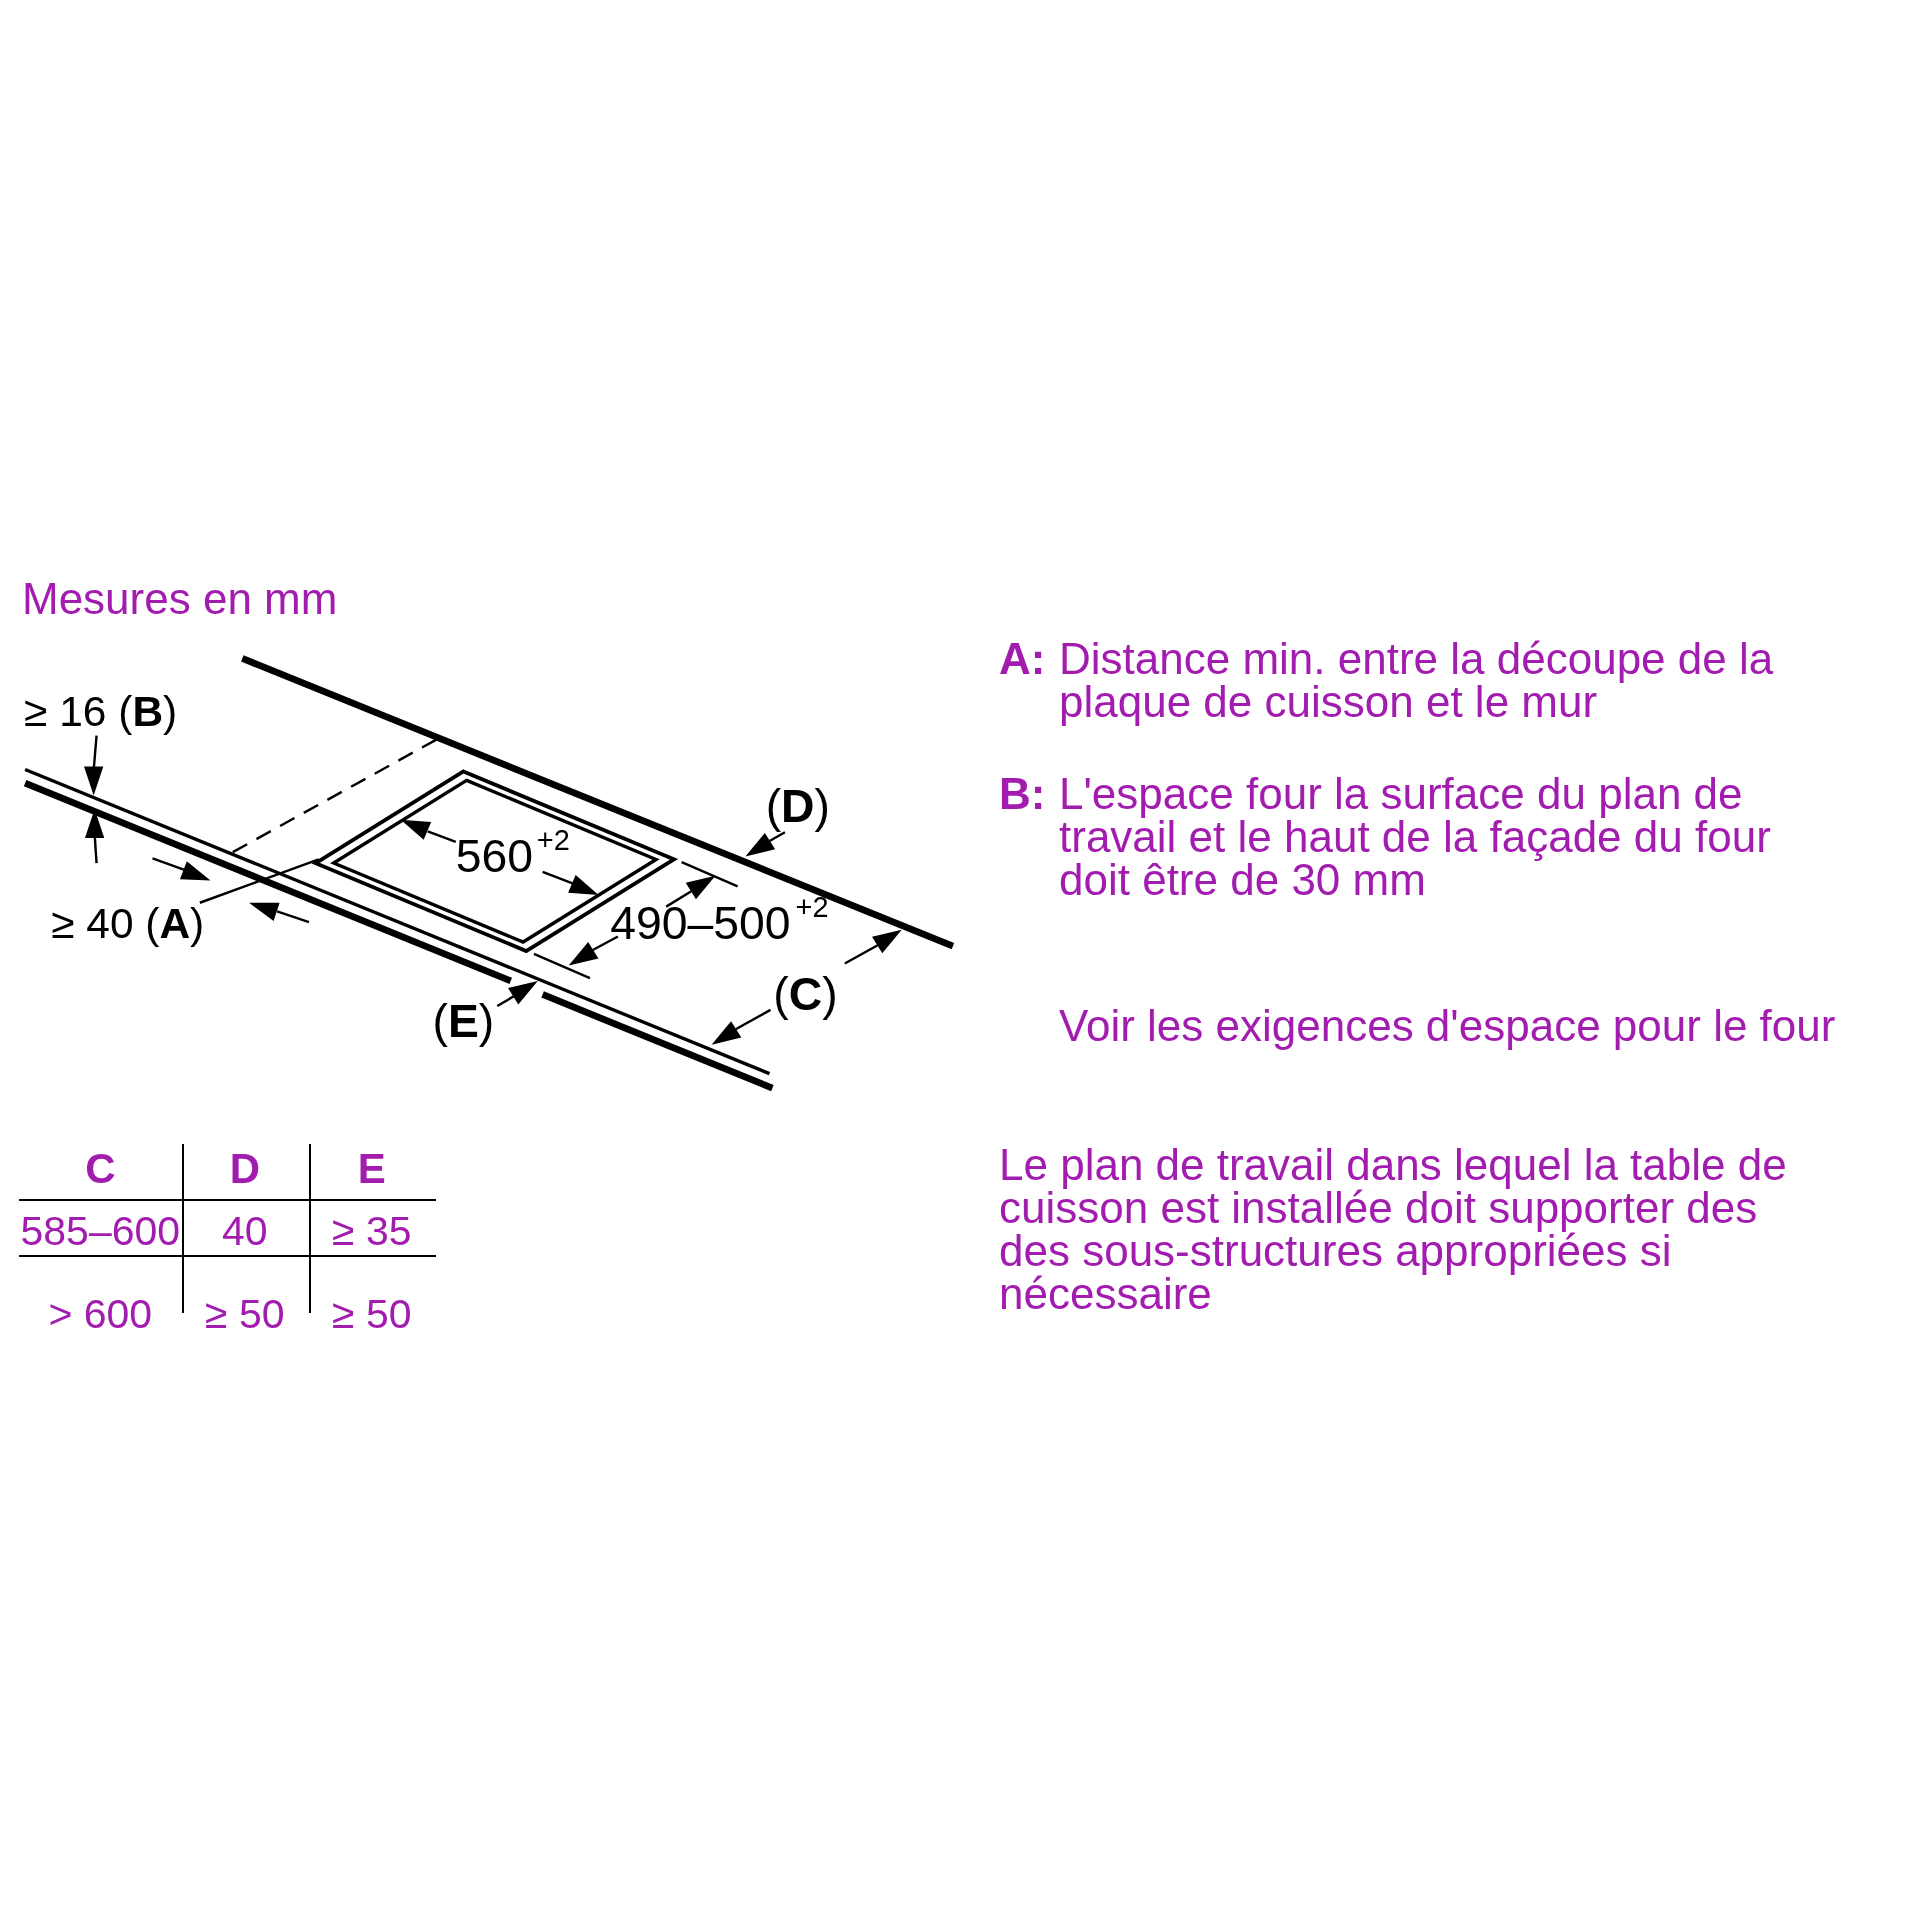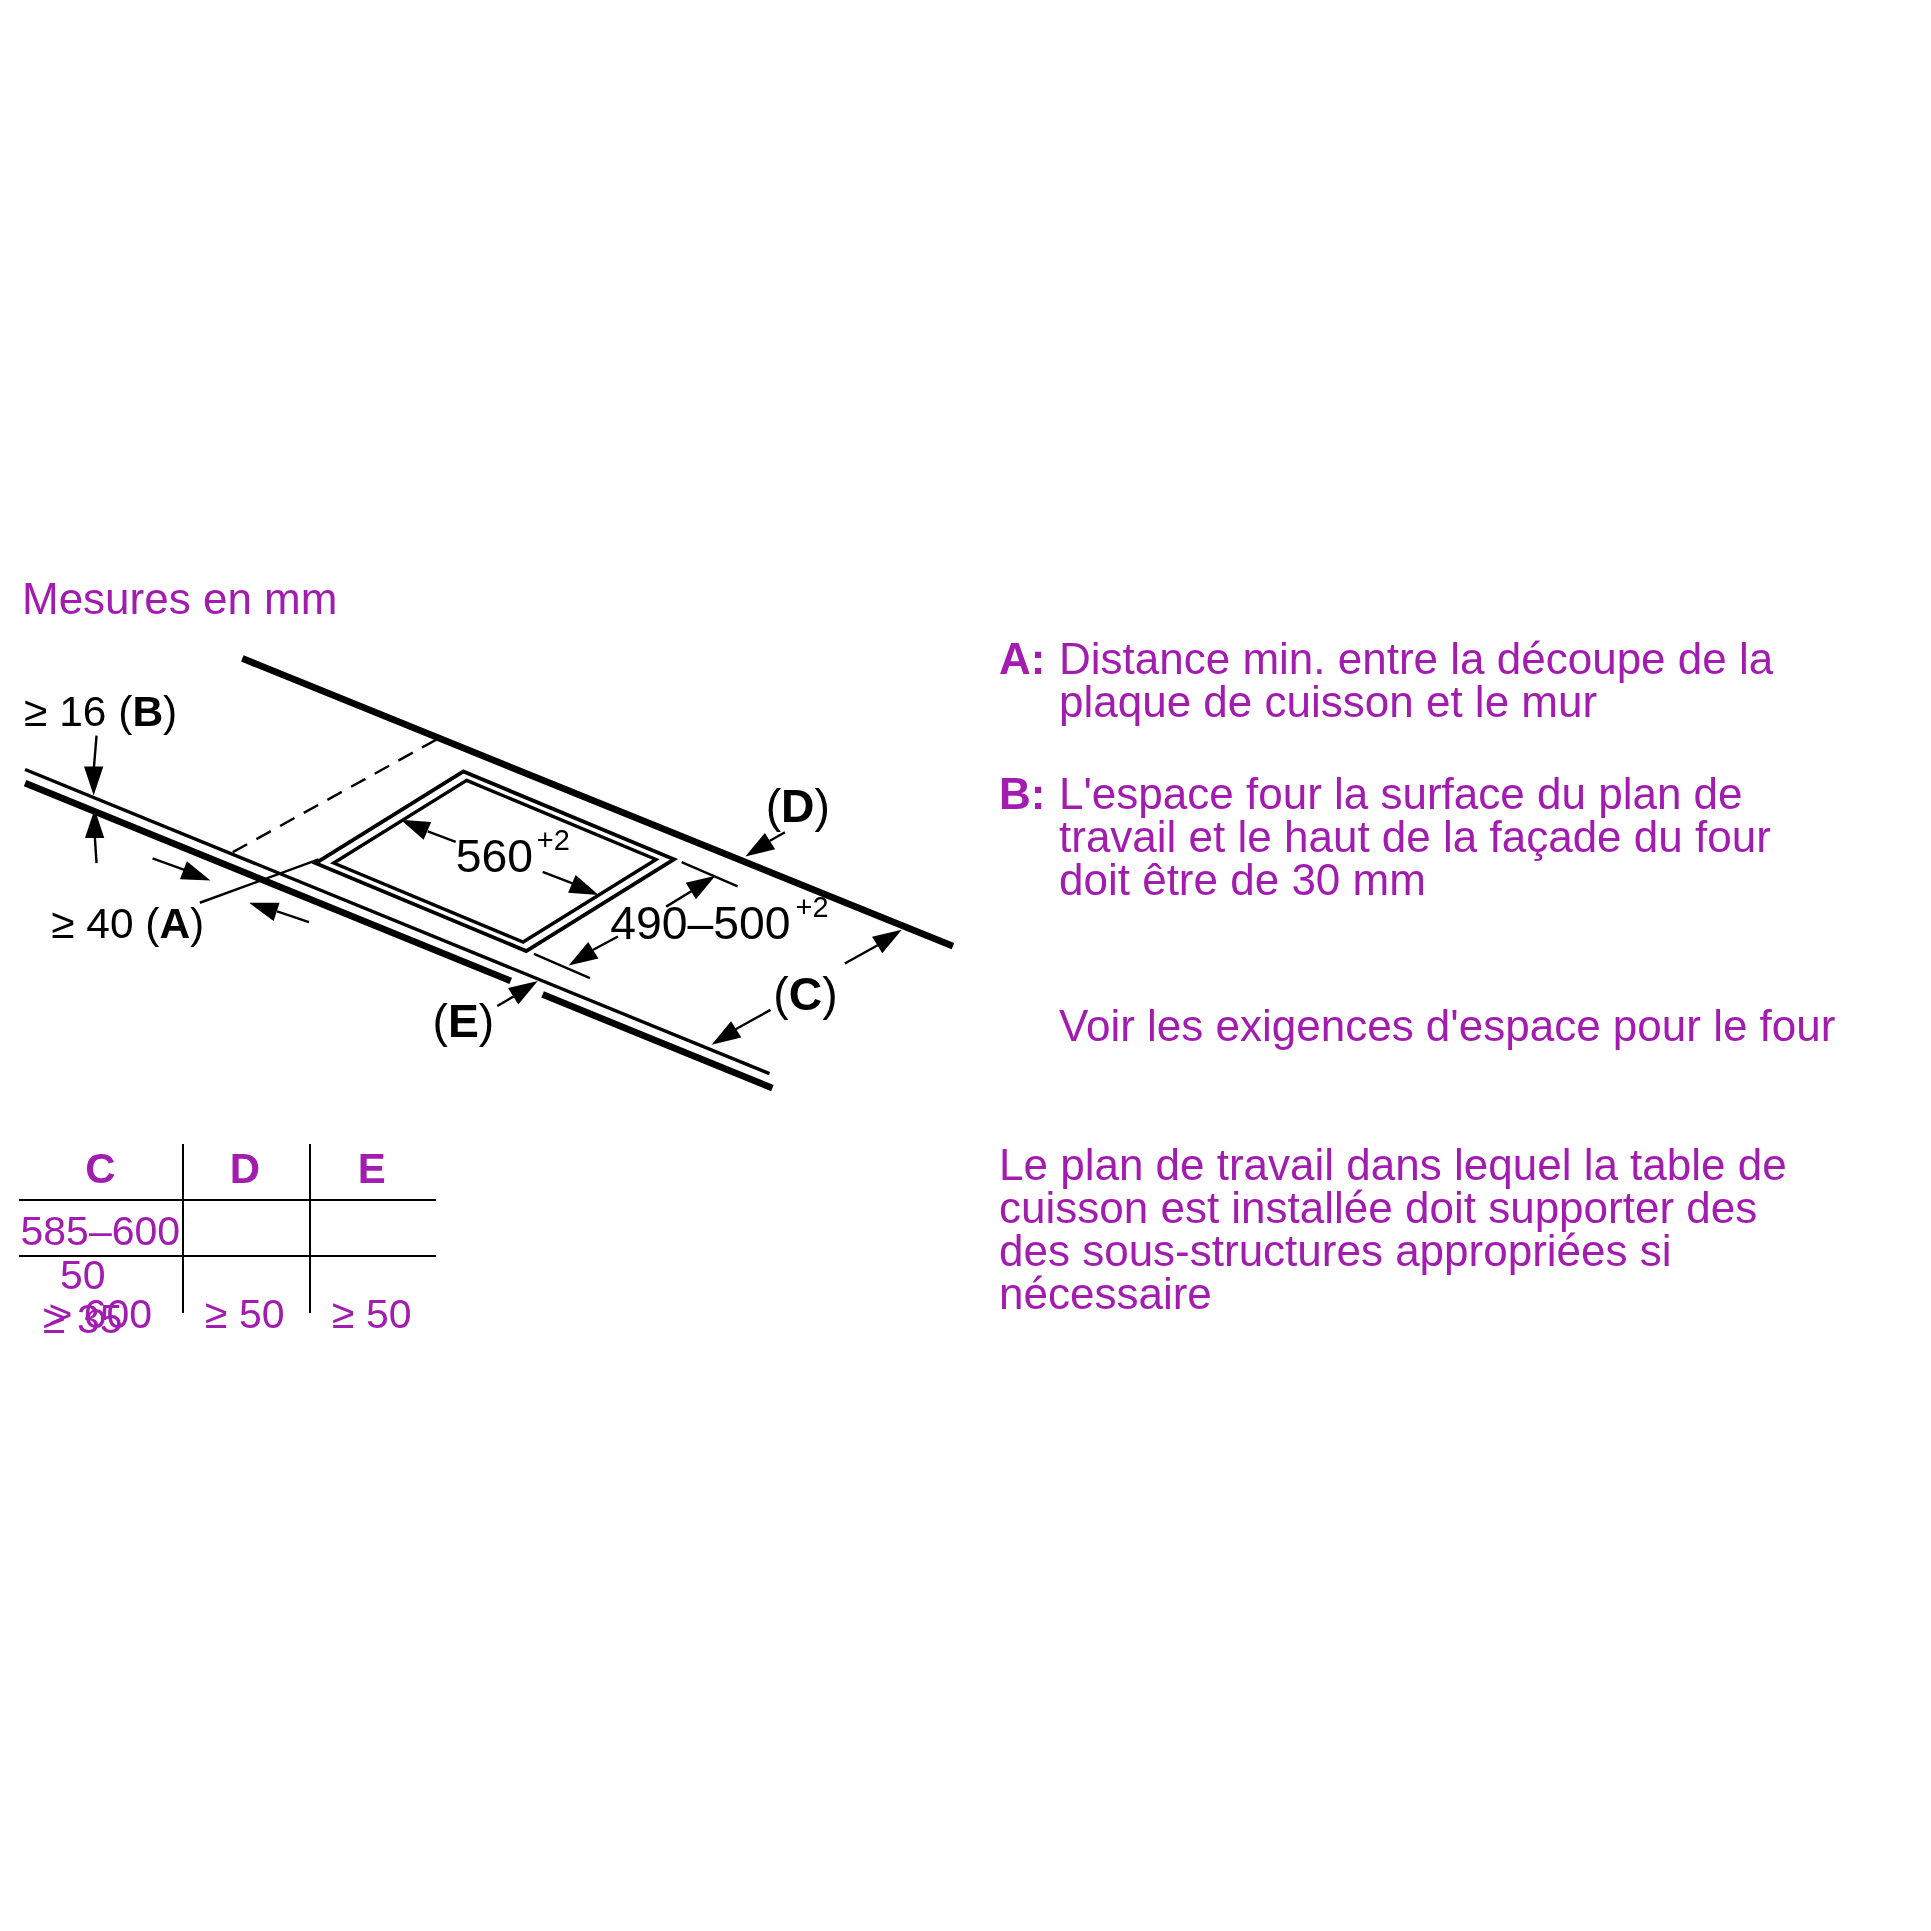--- a/index.html
+++ b/index.html
@@ -94,23 +94,23 @@
     <div class="tbl-line" style="left:182px;top:1144px;width:2.4px;height:169px;"></div>
     <div class="tbl-line" style="left:309px;top:1144px;width:2.4px;height:169px;"></div>
     <div class="tbl-line" style="left:19.3px;top:1199px;width:417px;height:2.4px;"></div>
     <div class="tbl-line" style="left:19.3px;top:1255px;width:417px;height:2.4px;"></div>
 
     <div class="tbl-row tbl-head" style="top:1147px;">
       <div class="tbl-cell c1">C</div>
       <div class="tbl-cell c2">D</div>
       <div class="tbl-cell c3">E</div>
     </div>
-    <div class="tbl-row" style="top:1209px;flex-direction:column;">
+    <div class="tbl-row" style="top:1209px;">
       <div class="tbl-cell c1">585–600</div>
-      <div class="tbl-cell c2">50</div>
+      <div class="tbl-cell c2">40</div>
       <div class="tbl-cell c3">≥ 35</div>
     </div>
     <div class="tbl-row" style="top:1292px;">
       <div class="tbl-cell c1">&gt; 600</div>
       <div class="tbl-cell c2">≥ 50</div>
       <div class="tbl-cell c3">≥ 50</div>
     </div>
   </div>
 
   <div>

